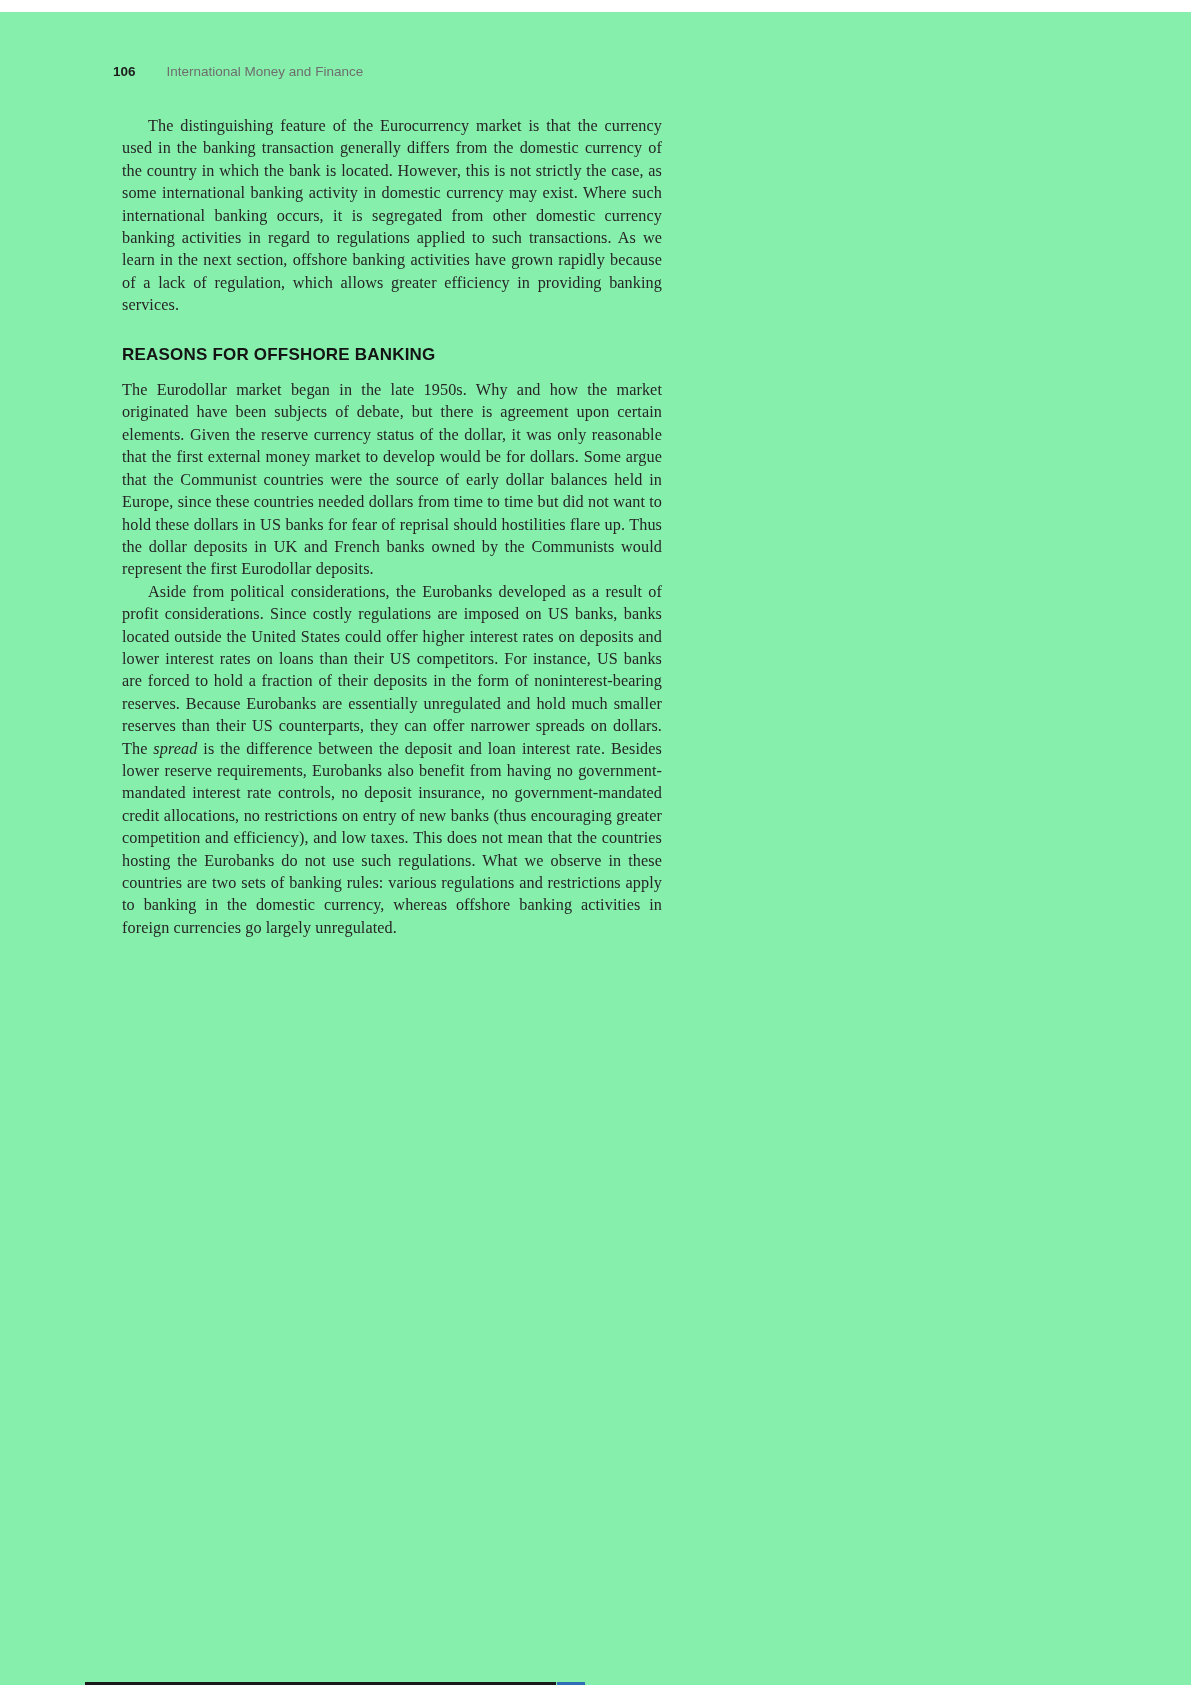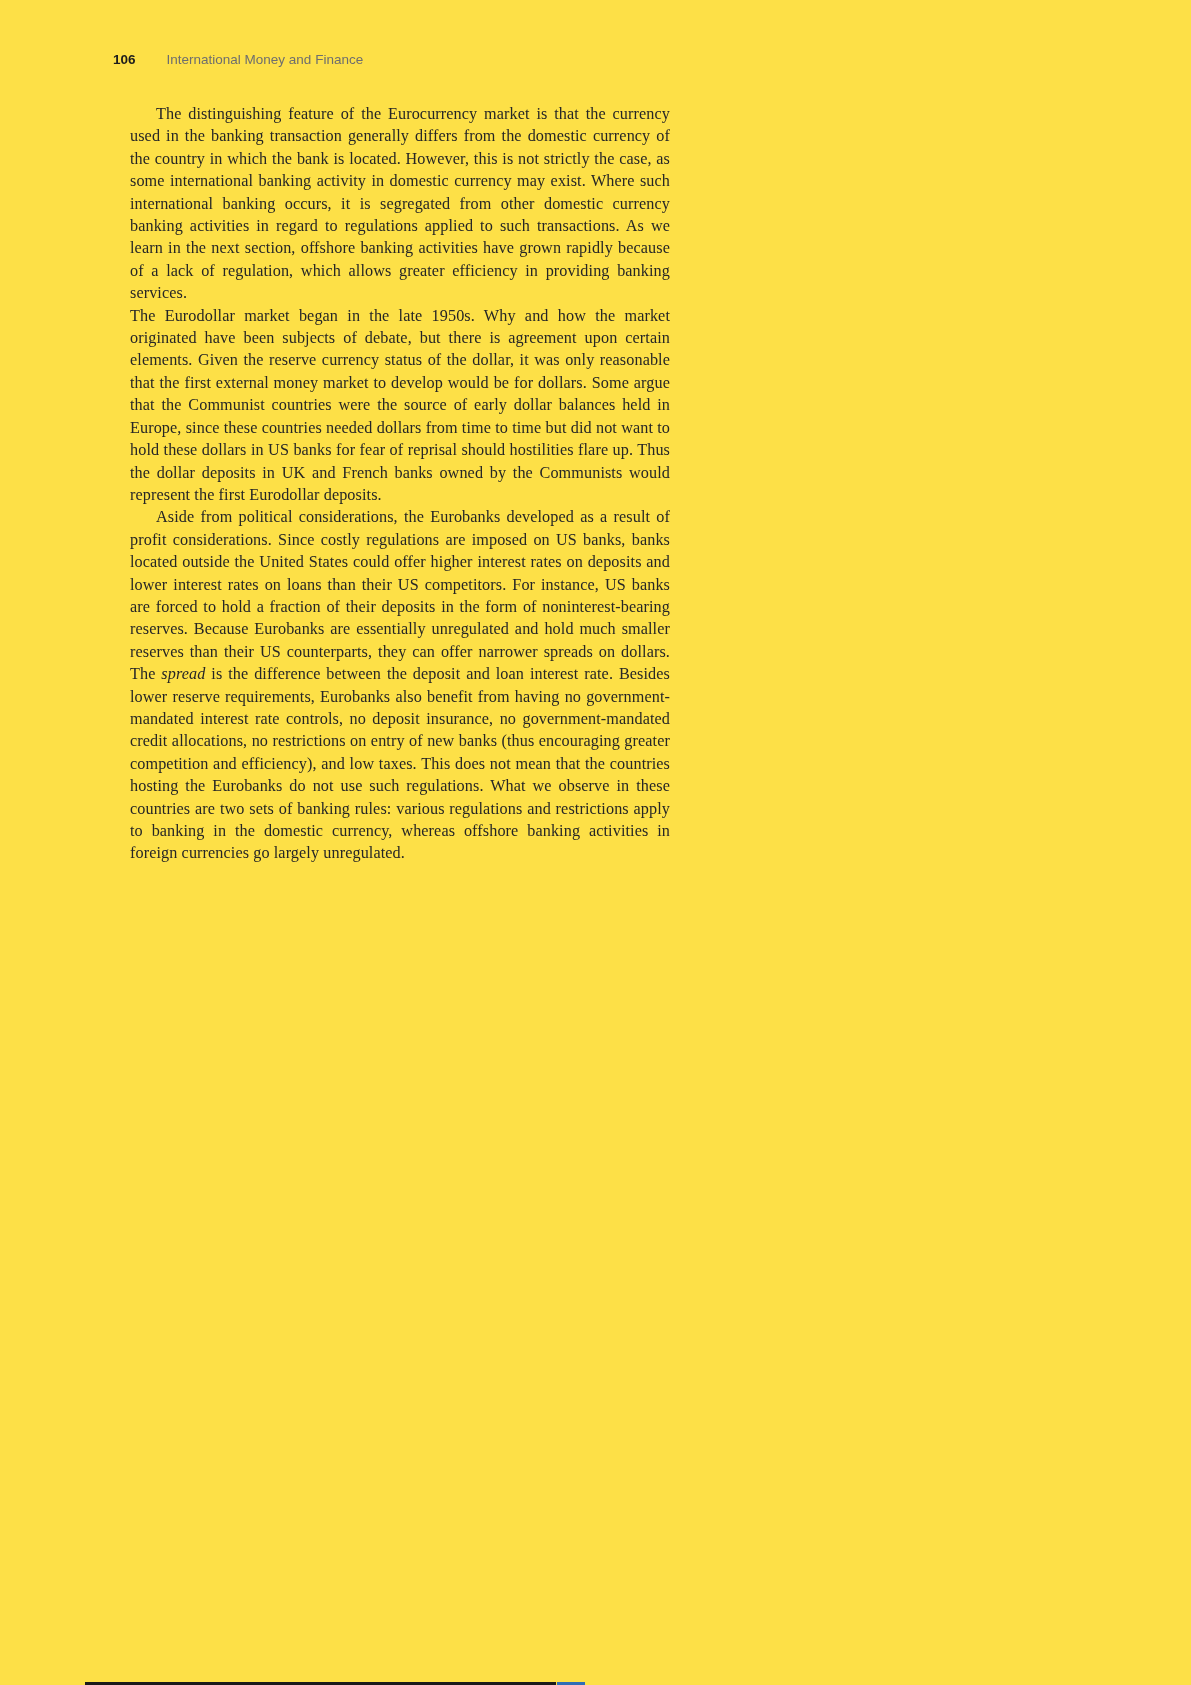--- a/index.html
+++ b/index.html
@@ -10,21 +10,22 @@
       width: 1191px;
       height: 1685px;
       background: #ffffff;
       position: relative;
       overflow: hidden;
       font-family: "Liberation Serif", serif;
     }
     .page {
       position: absolute;
       inset: 0;
-      background: #fde047;
+      background: #86efac;
+      margin-top: 12px;
     }
     .running-header {
       position: absolute;
       top: 52px;
       left: 113px;
       font-family: "Liberation Sans", sans-serif;
       font-size: 13.5px;
       line-height: 16px;
       white-space: nowrap;
     }
@@ -33,21 +34,21 @@
       color: #1c1c1c;
     }
     .running-title {
       font-weight: 400;
       color: #6e6e6e;
       margin-left: 31px;
     }
     .text-column {
       position: absolute;
       top: 103px;
-      left: 130px;
+      left: 122px;
       width: 540px;
       font-size: 16.2px;
       line-height: 22.4px;
       color: #262626;
       text-align: justify;
       letter-spacing: 0.1px;
     }
     .text-column p {
       margin: 0;
     }
@@ -90,20 +91,21 @@
 <div class="page">
 
   <header class="running-header">
     <span class="page-number">106</span><span class="running-title">International Money and Finance</span>
   </header>
 
   <main class="text-column">
 
     <p class="indent">The distinguishing feature of the Eurocurrency market is that the currency used in the banking transaction generally differs from the domestic currency of the country in which the bank is located. However, this is not strictly the case, as some international banking activity in domestic currency may exist. Where such international banking occurs, it is segregated from other domestic currency banking activities in regard to regulations applied to such transactions. As we learn in the next section, offshore banking activities have grown rapidly because of a lack of regulation, which allows greater efficiency in providing banking services.</p>
 
+    <h2 class="section-heading">REASONS FOR OFFSHORE BANKING</h2>
 
     <p>The Eurodollar market began in the late 1950s. Why and how the market originated have been subjects of debate, but there is agreement upon certain elements. Given the reserve currency status of the dollar, it was only reasonable that the first external money market to develop would be for dollars. Some argue that the Communist countries were the source of early dollar balances held in Europe, since these countries needed dollars from time to time but did not want to hold these dollars in US banks for fear of reprisal should hostilities flare up. Thus the dollar deposits in UK and French banks owned by the Communists would represent the first Eurodollar deposits.</p>
 
     <p class="indent"><span>Aside from political considerations, the Eurobanks developed as a result of profit considerations. Since costly regulations are imposed on US banks, banks located outside the United States could offer higher interest rates on deposits and lower interest rates on loans than their US competitors. For instance, US banks are forced to hold a fraction of their deposits in the form of noninterest-bearing reserves. Because Eurobanks are essentially unregulated and hold much smaller reserves than their US counterparts, they can offer narrower spreads on dollars. The </span><em class="spread-term">spread</em><span> is the difference between the deposit and loan interest rate. Besides lower reserve requirements, Eurobanks also benefit from having no government-mandated interest rate controls, no deposit insurance, no government-mandated credit allocations, no restrictions on entry of new banks (thus encouraging greater competition and efficiency), and low taxes. This does not mean that the countries hosting the Eurobanks do not use such regulations. What we observe in these countries are two sets of banking rules: various regulations and restrictions apply to banking in the domestic currency, whereas offshore banking activities in foreign currencies go largely unregulated.</span></p>
 
   </main>
 
   <div class="bottom-rule">
     <div class="rule-black"></div>
     <div class="rule-accent" style="background: rgb(47, 109, 181);"></div>

